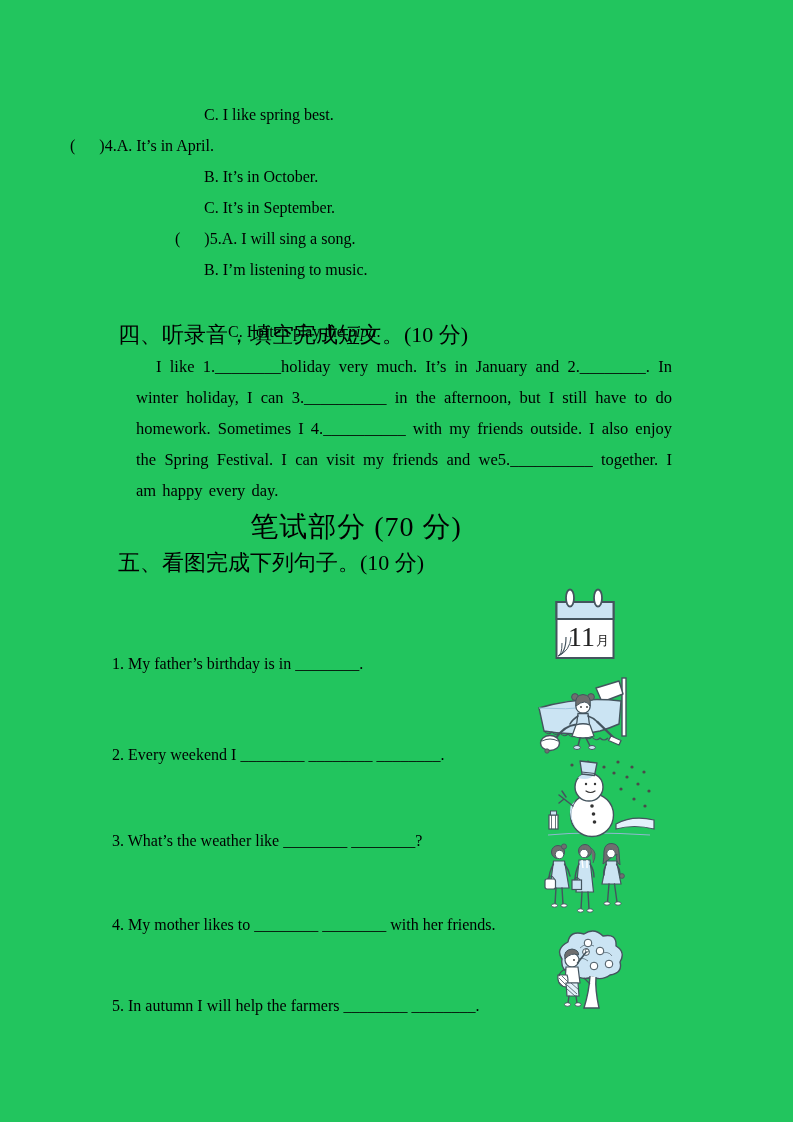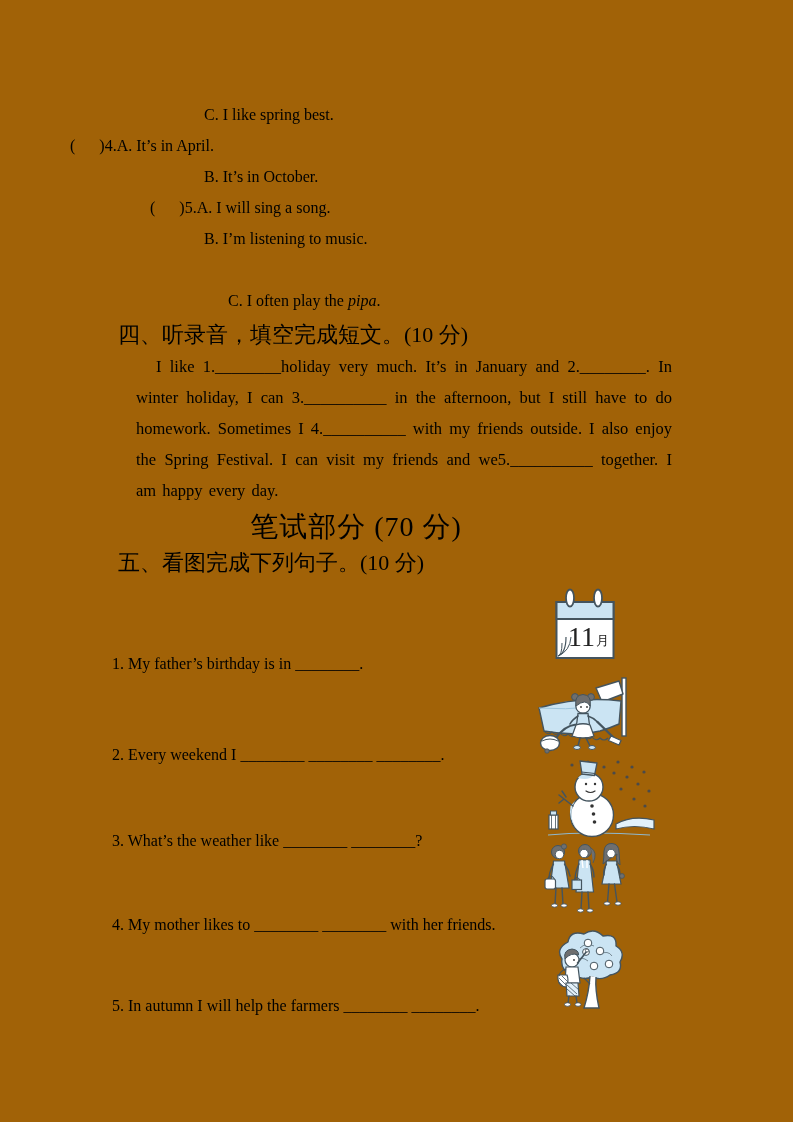--- a/index.html
+++ b/index.html
@@ -1,24 +1,24 @@
 <!DOCTYPE html>
 <html><head>
 <meta charset="utf-8">
 <style>
   html,body{margin:0;padding:0;background:#ffffff;}
   #page{
-    position:relative;width:793px;height:1122px;background:#a16207;overflow:hidden;
+    position:relative;width:793px;height:1122px;background:#22c55e;overflow:hidden;
     font-family:"Liberation Serif","DejaVu Serif",serif;color:#000;font-size:16px;
   }
   .abs{position:absolute;}
   .line{line-height:31px;white-space:pre;}
   .ind-opt{padding-left:204px;}
   .ind-q4{padding-left:64px;margin-left:6px;}
-  .ind-q5{padding-left:150px;}
+  .ind-q5{padding-left:150px;text-align:center;}
   .cn-head{font-size:22px;font-family:"Liberation Serif","DejaVu Serif",serif;}
   .passage{
     width:536px;text-align:justify;line-height:31px;text-indent:20px;
     font-size:16.5px;word-spacing:2px;
   }
   .big-head{
     width:712px;text-align:center;font-size:28px;letter-spacing:1px;
   }
   .q-line{line-height:22px;font-size:16px;white-space:pre;text-align:center;}
   .ill{position:absolute;}
@@ -27,20 +27,21 @@
 </style>
 </head>
 <body>
 
 <div id="page">
 
   <div class="abs" style="left:0;top:99px;">
     <div class="line ind-opt">C. I like spring best.</div>
     <div class="line ind-q4">(      )4.A. It’s in April.</div>
     <div class="line ind-opt">B. It’s in October.</div>
+    <div class="line ind-opt">C. It’s in September.</div>
     <div class="line ind-q5">(      )5.A. I will sing a song.</div>
     <div class="line ind-opt">B. I’m listening to music.</div>
     <div class="line ind-opt">
       <span>C. I often play the </span><i>pipa</i><span>.</span>
     </div>
   </div>
 
   <div class="abs cn-head" style="left:118px;top:320px;">四、听录音，填空完成短文。(10 分)</div>
 
   <div class="abs passage" style="left:136px;top:351px;">I like 1.________holiday very much. It’s in January and 2.________. In winter holiday, I can 3.__________ in the afternoon, but I still have to do homework. Sometimes I 4.__________ with my friends outside. I also enjoy the Spring Festival. I can visit my friends and we5.__________ together. I am happy every day.</div>

